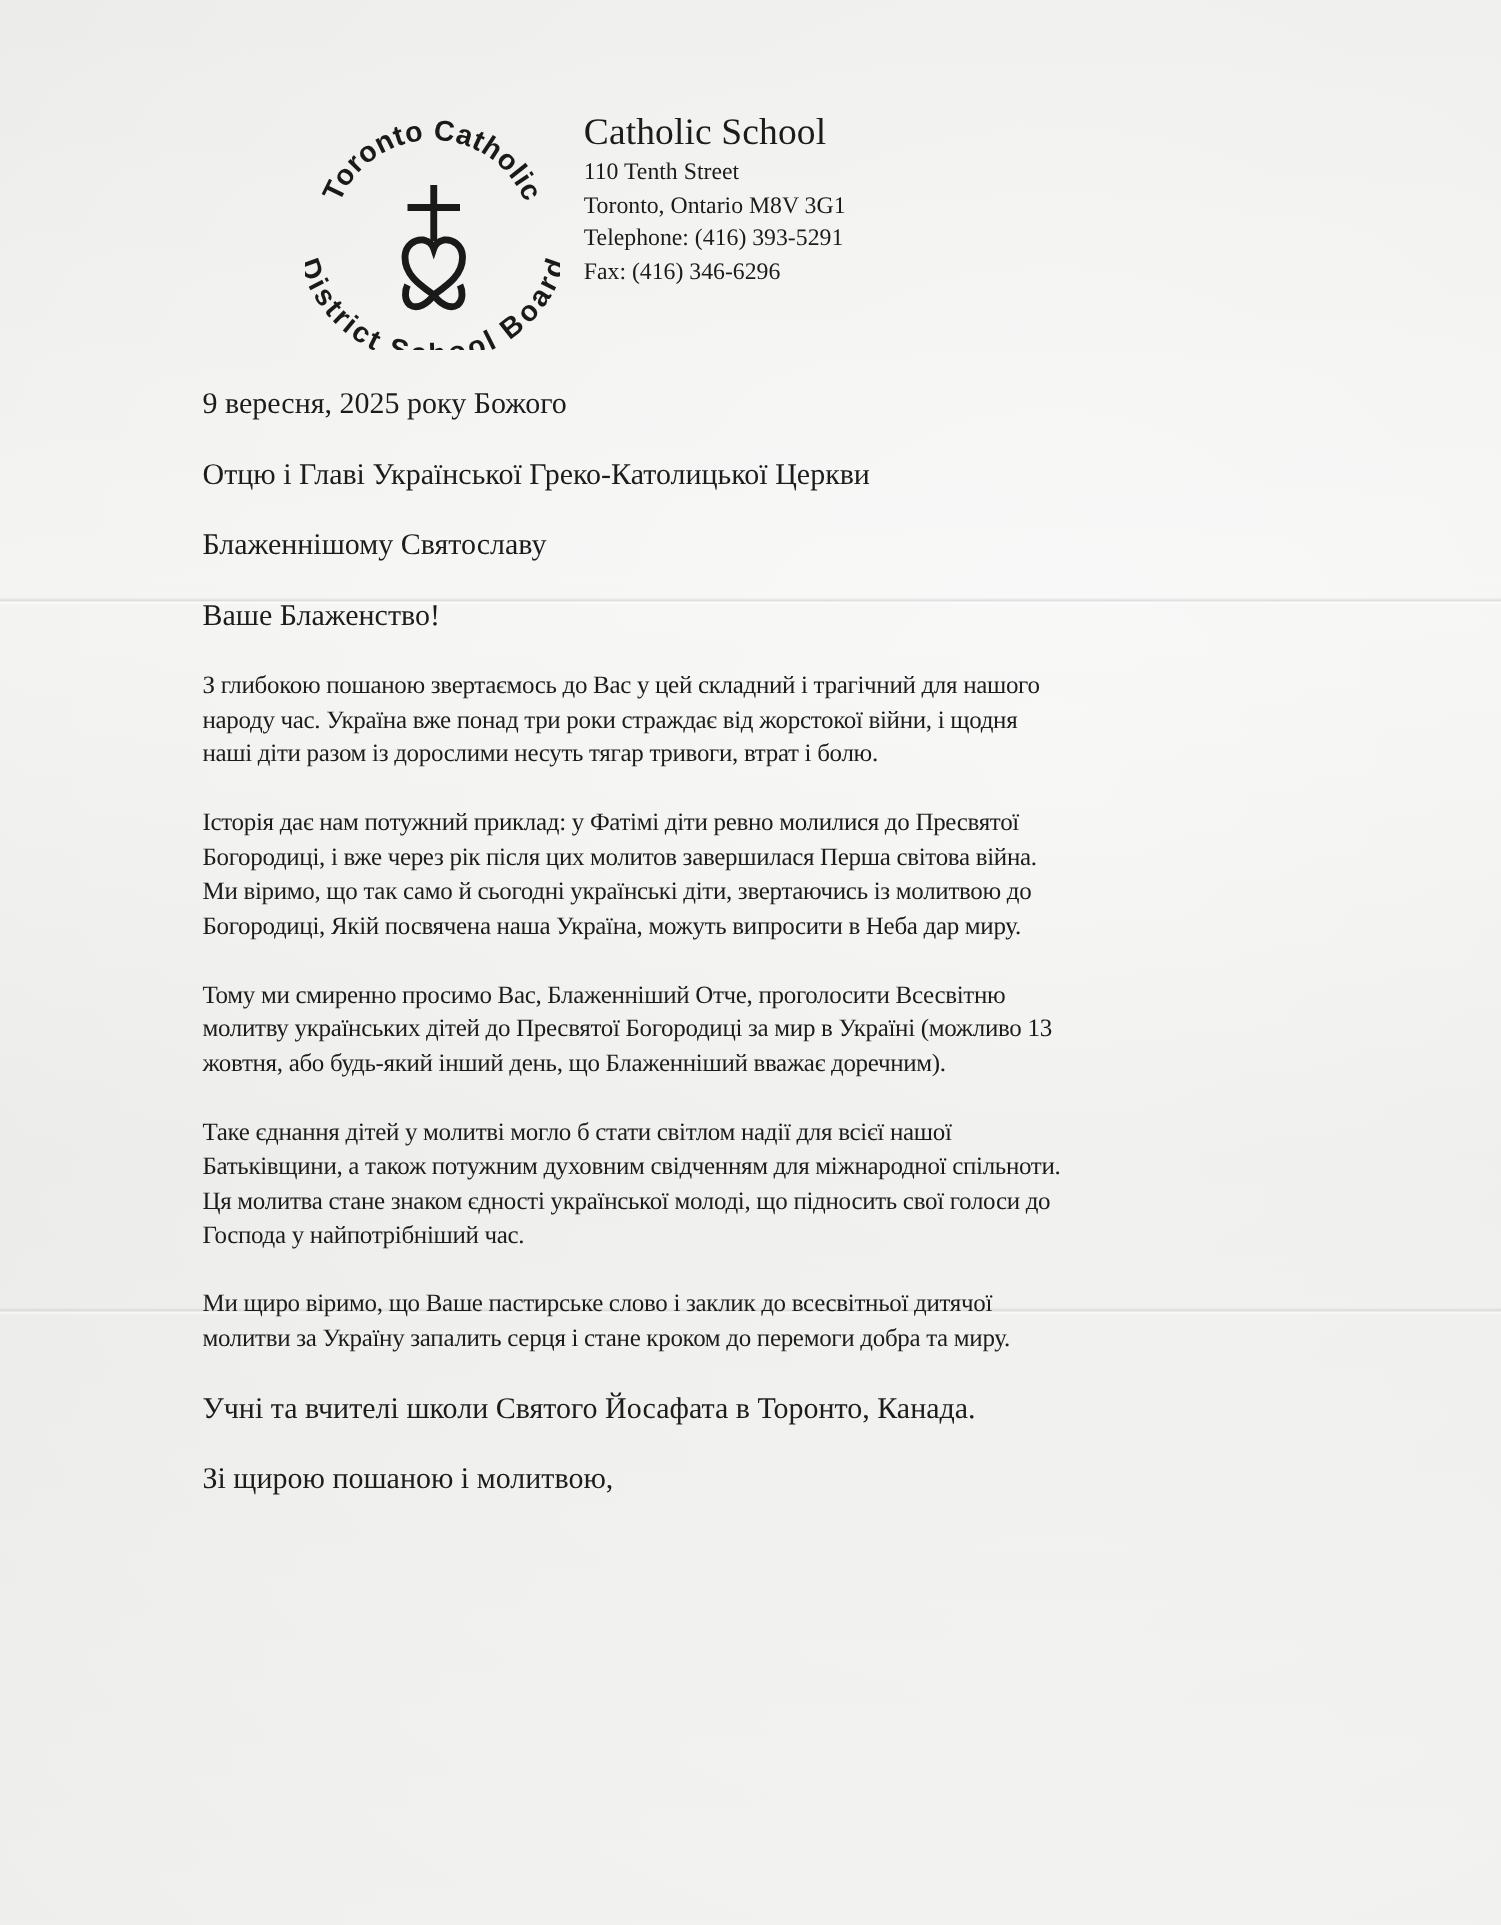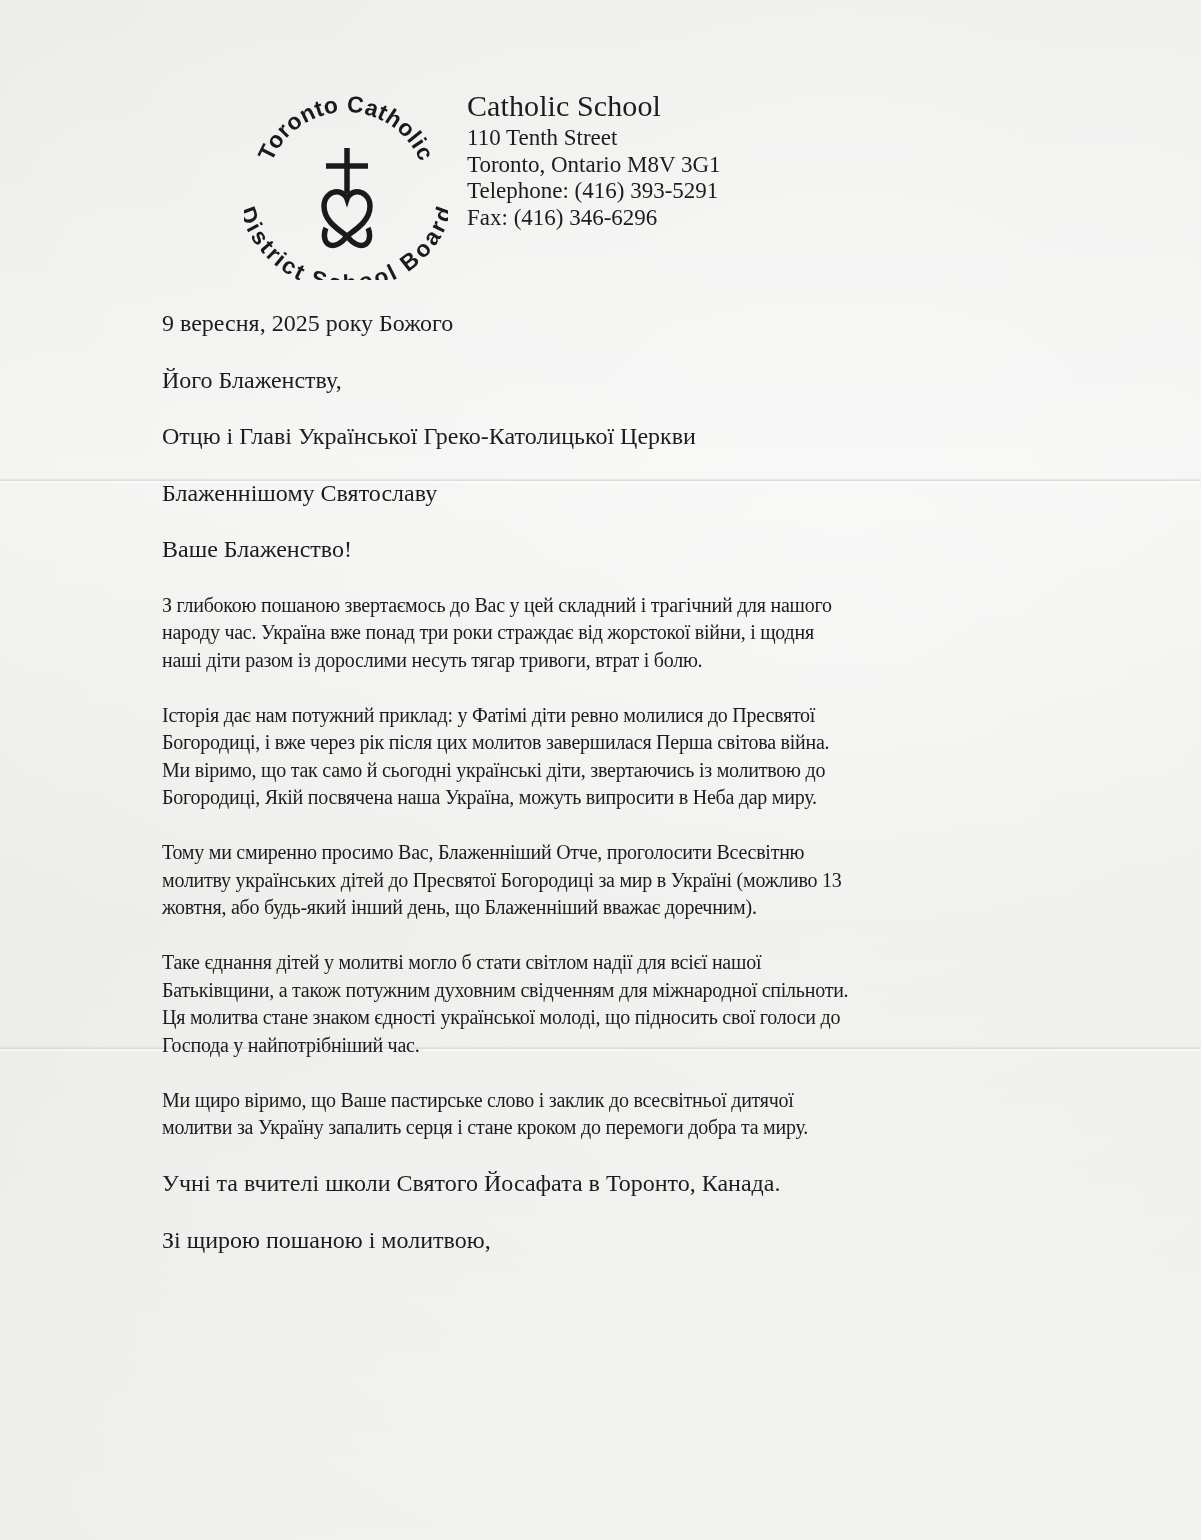--- a/index.html
+++ b/index.html
@@ -23,21 +23,21 @@
   .fold.f1 { top: 478px; }
   .fold.f2 { top: 1046px; }
 
   .logo {
     position: absolute; left: 244px; top: 88px; width: 204px; height: 192px;
   }
   .letterhead {
     position: absolute; left: 467px; top: 88px;
   }
   .lh-title { font-size: 30px; line-height: 35px; letter-spacing: 0.1px; }
-  .lh-line { font-size: 23px; line-height: 26.5px; }
+  .lh-line { font-size: 19px; line-height: 26.5px; }
 
   .body {
     position: absolute; left: 162px; top: 309px; width: 880px;
   }
   .salute { font-size: 24px; line-height: 28px; margin: 0 0 28.5px 0; }
   .para {
     font-size: 20px; line-height: 27.5px; margin: 0 0 27.5px 0;
     white-space: pre-line; letter-spacing: -0.25px;
   }
 </style>
@@ -76,21 +76,20 @@
 <div class="letterhead">
   <div class="lh-title" style="margin-bottom:2px;">Catholic School</div>
   <div class="lh-line">110 Tenth Street</div>
   <div class="lh-line">Toronto, Ontario M8V 3G1</div>
   <div class="lh-line">Telephone: (416) 393-5291</div>
   <div class="lh-line">Fax: (416) 346-6296</div>
 </div>
 
 <div class="body">
   <p class="salute">9 вересня, 2025 року Божого</p>
-  <p class="salute">Його Блаженству,</p>
   <p class="salute">Отцю і Главі Української Греко-Католицької Церкви</p>
   <p class="salute">Блаженнішому Святославу</p>
   <p class="salute">Ваше Блаженство!</p>
 
   <p class="para">З глибокою пошаною звертаємось до Вас у цей складний і трагічний для нашого
 народу час. Україна вже понад три роки страждає від жорстокої війни, і щодня
 наші діти разом із дорослими несуть тягар тривоги, втрат і болю.</p>
   <p class="para">Історія дає нам потужний приклад: у Фатімі діти ревно молилися до Пресвятої
 Богородиці, і вже через рік після цих молитов завершилася Перша світова війна.
 Ми віримо, що так само й сьогодні українські діти, звертаючись із молитвою до

